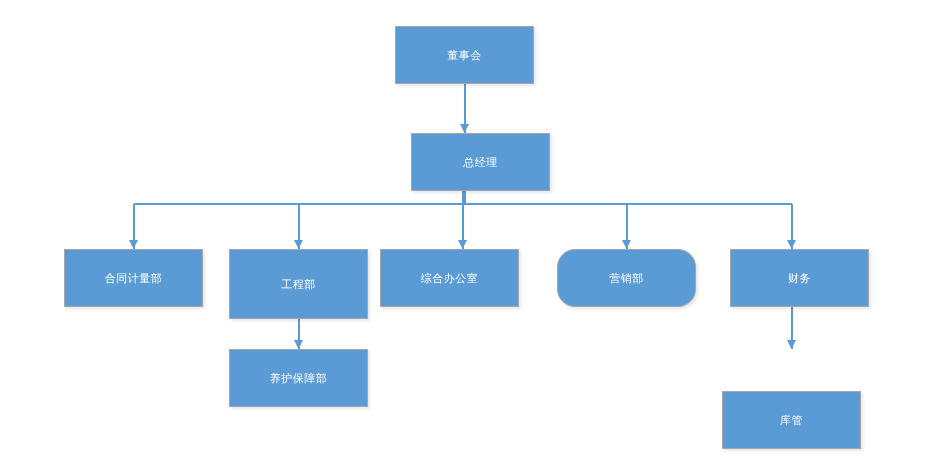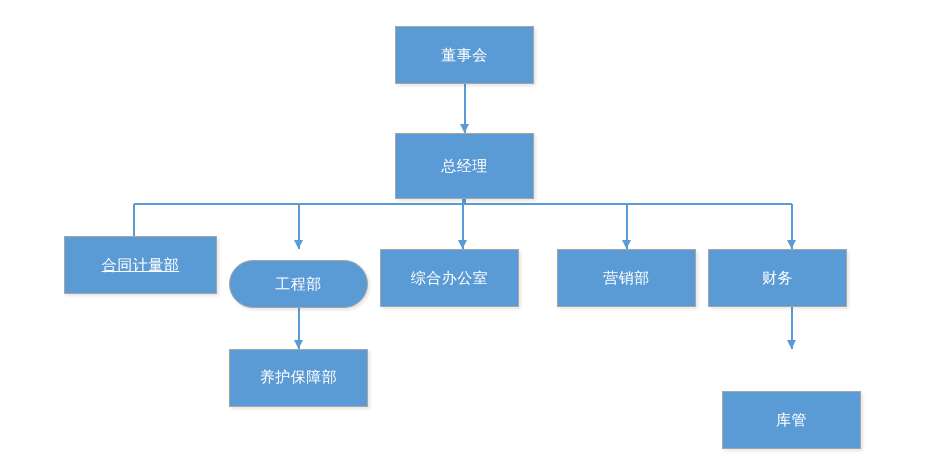--- a/index.html
+++ b/index.html
@@ -27,21 +27,21 @@
   .node {
     position: absolute;
     box-sizing: border-box;
     display: flex;
     align-items: center;
     justify-content: center;
     background: #5b9bd5;
     border: 1px solid #a6a6a6;
     box-shadow: 2px 2px 3px rgba(0, 0, 0, 0.10);
     color: #ffffff;
-    font-size: 15px;
+    font-size: 11px;
     line-height: 1;
     letter-spacing: 0.5px;
     white-space: nowrap;
     z-index: 2;
   }
   .node-label {
     display: block;
   }
 </style>
 </head>
@@ -71,38 +71,38 @@
       <polygon points="787,240 796,240 791.5,249" fill="#5b9bd5"></polygon>
       <line x1="298.5" y1="307" x2="298.5" y2="349" stroke="#5b9bd5" stroke-width="2" shape-rendering="crispEdges"></line>
       <polygon points="294,340 303,340 298.5,349" fill="#5b9bd5"></polygon>
       <line x1="791.5" y1="307" x2="791.5" y2="349" stroke="#5b9bd5" stroke-width="2" shape-rendering="crispEdges"></line>
       <polygon points="787,340 796,340 791.5,349" fill="#5b9bd5"></polygon>
     </svg>
   <div id="nodes">
       <div class="node" style="left: 395px; top: 26px; width: 139px; height: 58px;">
         <span class="node-label">董事会</span>
       </div>
-      <div class="node" style="left: 395px; top: 133px; width: 139px; height: 66px;">
+      <div class="node" style="left: 411px; top: 133px; width: 139px; height: 58px;">
         <span class="node-label">总经理</span>
       </div>
-      <div class="node" style="left: 64px; top: 236px; width: 153px; height: 58px; text-decoration: underline;">
+      <div class="node" style="left: 64px; top: 249px; width: 139px; height: 58px;">
         <span class="node-label">合同计量部</span>
       </div>
-      <div class="node" style="left: 229px; top: 260px; width: 139px; height: 48px; border-radius: 25px;">
+      <div class="node" style="left: 229px; top: 249px; width: 139px; height: 70px;">
         <span class="node-label">工程部</span>
       </div>
       <div class="node" style="left: 380px; top: 249px; width: 139px; height: 58px;">
         <span class="node-label">综合办公室</span>
       </div>
-      <div class="node" style="left: 557px; top: 249px; width: 139px; height: 58px;">
+      <div class="node" style="left: 557px; top: 249px; width: 139px; height: 58px; border-radius: 18px;">
         <span class="node-label">营销部</span>
       </div>
-      <div class="node" style="left: 708px; top: 249px; width: 139px; height: 58px;">
+      <div class="node" style="left: 730px; top: 249px; width: 139px; height: 58px;">
         <span class="node-label">财务</span>
       </div>
-      <div class="node" style="left: 229px; top: 349px; width: 139px; height: 58px; font-family: Liberation Mono, monospace;">
+      <div class="node" style="left: 229px; top: 349px; width: 139px; height: 58px;">
         <span class="node-label">养护保障部</span>
       </div>
       <div class="node" style="left: 722px; top: 349px; width: 139px; height: 58px; margin-top: 42px;">
         <span class="node-label">库管</span>
       </div>
     </div>
 </div>
 
 </body></html>

